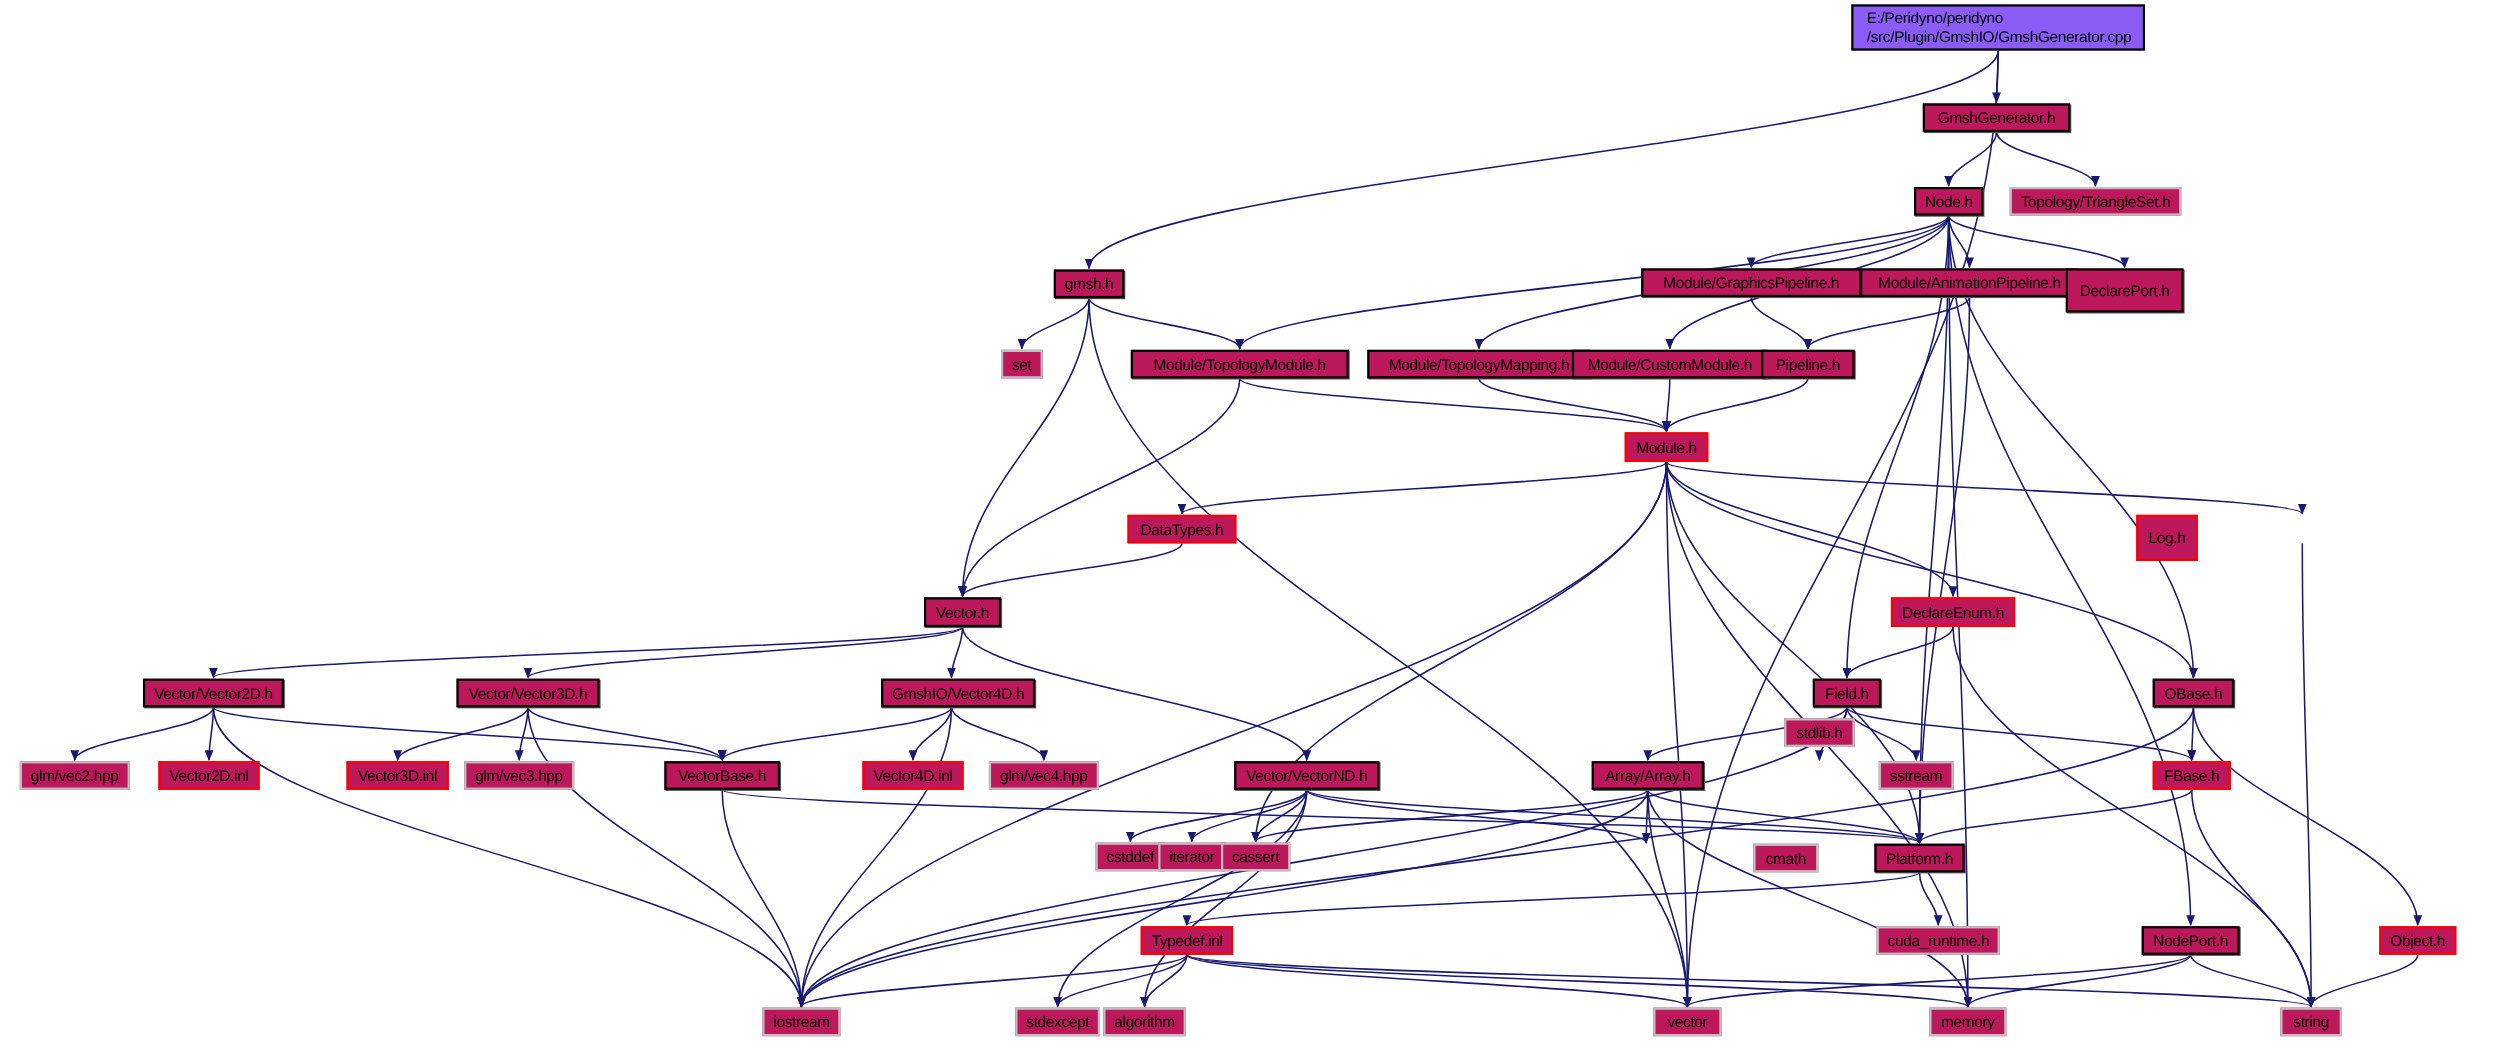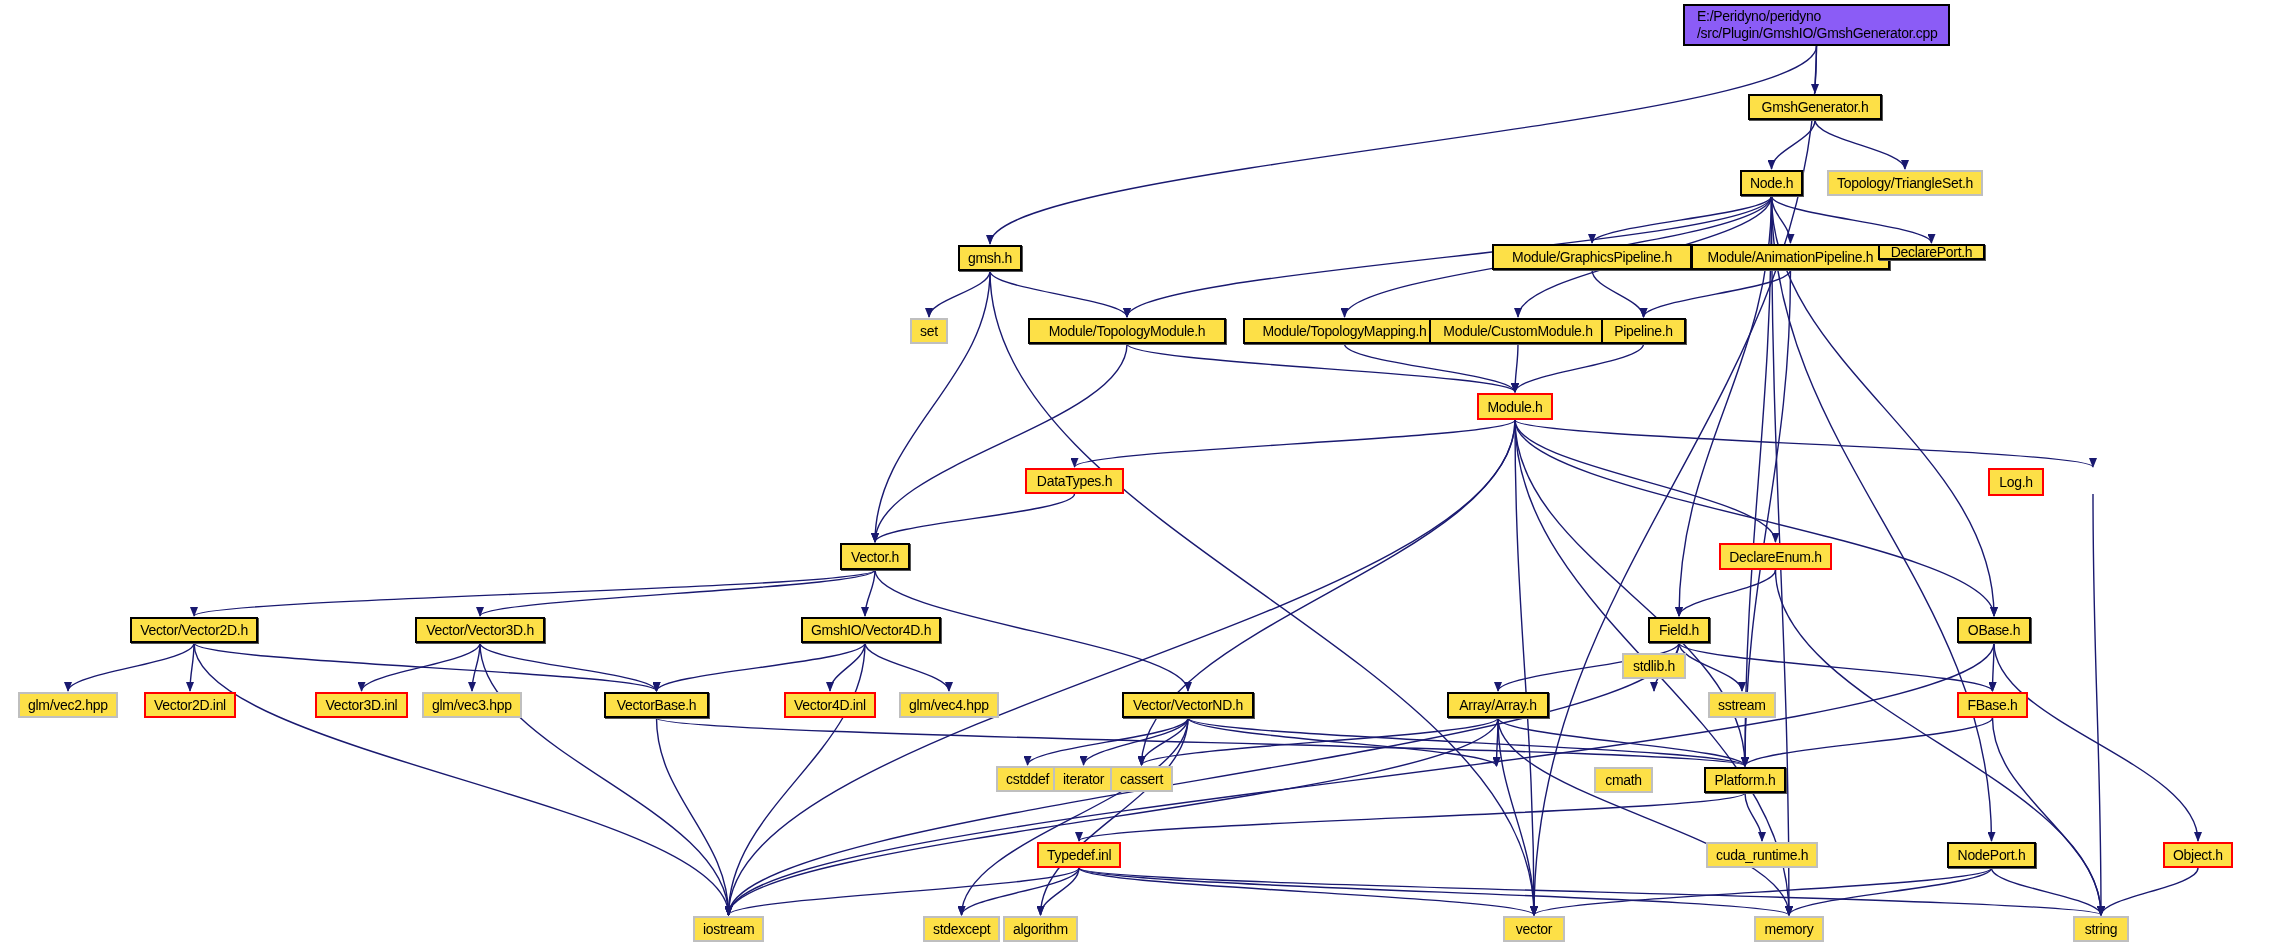--- a/index.html
+++ b/index.html
@@ -1,18 +1,18 @@
 <!DOCTYPE html>
 <html><head>
 <meta charset="utf-8">
 <style>
   html, body { margin: 0; padding: 0; background: #ffffff; }
   body { width: 2273px; height: 948px; overflow: hidden; position: relative; font-family: "Liberation Sans", sans-serif; }
   #graph { position: absolute; left: 0; top: 0; width: 2273px; height: 948px; }
-  .node-box { position: absolute; box-sizing: border-box; background: #fde047; display: flex; align-items: center; justify-content: center; font-size: 14px; color: #000; white-space: nowrap; letter-spacing: -0.3px; }
+  .node-box { position: absolute; box-sizing: border-box; background: #be185d; display: flex; align-items: center; justify-content: center; font-size: 14px; color: #000; white-space: nowrap; letter-spacing: -0.3px; }
   .node-box.normal { border: 2px solid #000; box-shadow: 1px 1px 0 #555; }
   .node-box.red { border: 2px solid #ff0000; }
   .node-box.gray { border: 2px solid #bfbfbf; }
   .node-box.root { border: 2px solid #000; background: #8b5cf6; justify-content: flex-start; padding-left: 12px; line-height: 17px; white-space: pre; }
 </style>
 </head>
 <body>
 
 <svg id="graph" xmlns="http://www.w3.org/2000/svg" width="2273" height="948">
   <defs>
@@ -123,25 +123,25 @@
     <div class="node-box normal" style="left: 1748px; top: 94px; min-width: 134px; height: 26px; padding: 0px 8px;">GmshGenerator.h</div>
     <div class="node-box gray" style="left: 1827px; top: 170px; min-width: 156px; height: 26px; padding: 0px 8px;">Topology/TriangleSet.h</div>
     <div class="node-box normal" style="left: 1740px; top: 170px; min-width: 63px; height: 26px; padding: 0px 8px;">Node.h</div>
     <div class="node-box normal" style="left: 958px; top: 245px; min-width: 64px; height: 26px; padding: 0px 8px;">gmsh.h</div>
     <div class="node-box gray" style="left: 910px; top: 318px; min-width: 31px; height: 26px; padding: 0px 8px;">set</div>
     <div class="node-box normal" style="left: 1028px; top: 318px; min-width: 198px; height: 26px; padding: 0px 8px;">Module/TopologyModule.h</div>
     <div class="node-box normal" style="left: 1243px; top: 318px; min-width: 203px; height: 26px; padding: 0px 8px;">Module/TopologyMapping.h</div>
     <div class="node-box normal" style="left: 1429px; top: 318px; min-width: 178px; height: 26px; padding: 0px 8px;">Module/CustomModule.h</div>
     <div class="node-box normal" style="left: 1492px; top: 244px; min-width: 200px; height: 26px; padding: 0px 8px;">Module/GraphicsPipeline.h</div>
     <div class="node-box normal" style="left: 1691px; top: 244px; min-width: 199px; height: 26px; padding: 0px 8px;">Module/AnimationPipeline.h</div>
-    <div class="node-box normal" style="left: 1878px; top: 244px; min-width: 107px; height: 16px; padding: 0px 8px;">DeclarePort.h</div>
+    <div class="node-box normal" style="left: 1878px; top: 244px; min-width: 107px; height: 40px; padding: 0px 8px;">DeclarePort.h</div>
     <div class="node-box normal" style="left: 1601px; top: 318px; min-width: 85px; height: 26px; padding: 0px 8px;">Pipeline.h</div>
     <div class="node-box red" style="left: 1477px; top: 393px; min-width: 76px; height: 27px; padding: 0px 8px;">Module.h</div>
     <div class="node-box red" style="left: 1025px; top: 468px; min-width: 99px; height: 26px; padding: 0px 8px;">DataTypes.h</div>
-    <div class="node-box red" style="left: 1988px; top: 468px; min-width: 56px; height: 28px; padding: 1px 8px;">Log.h</div>
+    <div class="node-box red" style="left: 1942px; top: 468px; min-width: 56px; height: 42px; padding: 1px 8px;">Log.h</div>
     <div class="node-box normal" style="left: 840px; top: 543px; min-width: 70px; height: 27px; padding: 0px 8px;">Vector.h</div>
     <div class="node-box red" style="left: 1719px; top: 543px; min-width: 113px; height: 27px; padding: 0px 8px;">DeclareEnum.h</div>
     <div class="node-box normal" style="left: 130px; top: 617px; min-width: 128px; height: 26px; padding: 0px 8px;">Vector/Vector2D.h</div>
     <div class="node-box normal" style="left: 415px; top: 617px; min-width: 130px; height: 26px; padding: 0px 8px;">Vector/Vector3D.h</div>
     <div class="node-box normal" style="left: 801px; top: 617px; min-width: 128px; height: 26px; padding: 0px 8px;">GmshIO/Vector4D.h</div>
     <div class="node-box normal" style="left: 1648px; top: 617px; min-width: 62px; height: 26px; padding: 0px 8px;">Field.h</div>
     <div class="node-box normal" style="left: 1957px; top: 617px; min-width: 74px; height: 26px; padding: 0px 8px;">OBase.h</div>
     <div class="node-box gray" style="left: 18px; top: 692px; min-width: 96px; height: 26px; padding: 0px 8px;">glm/vec2.hpp</div>
     <div class="node-box red" style="left: 144px; top: 692px; min-width: 92px; height: 26px; padding: 0px 8px;">Vector2D.inl</div>
     <div class="node-box red" style="left: 315px; top: 692px; min-width: 93px; height: 26px; padding: 0px 8px;">Vector3D.inl</div>

